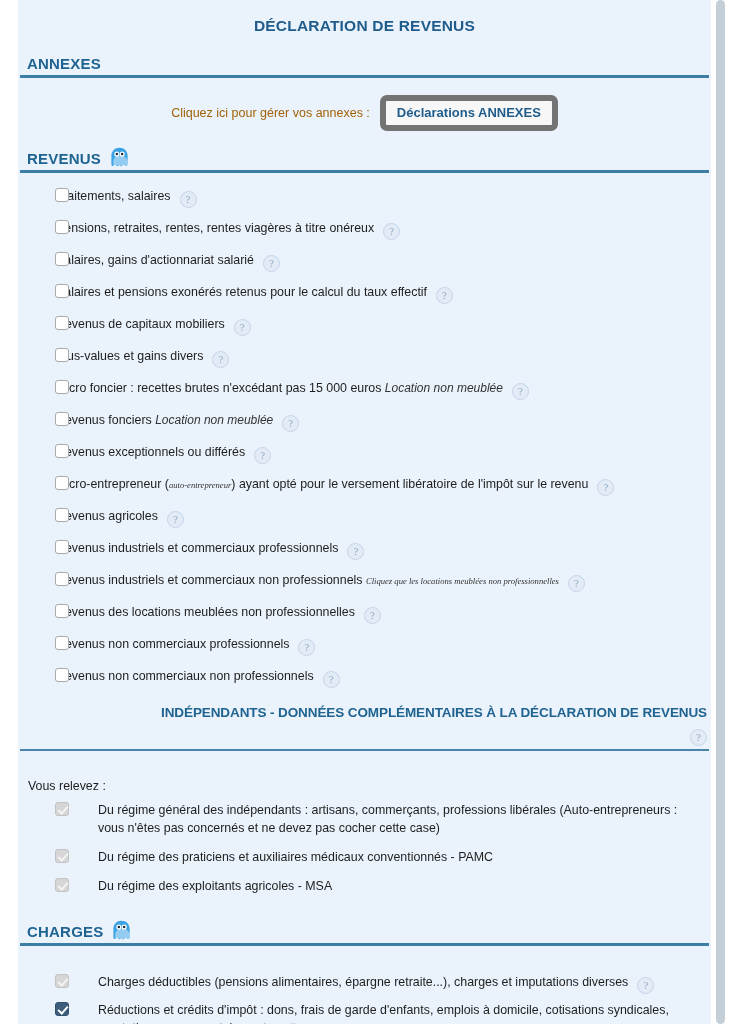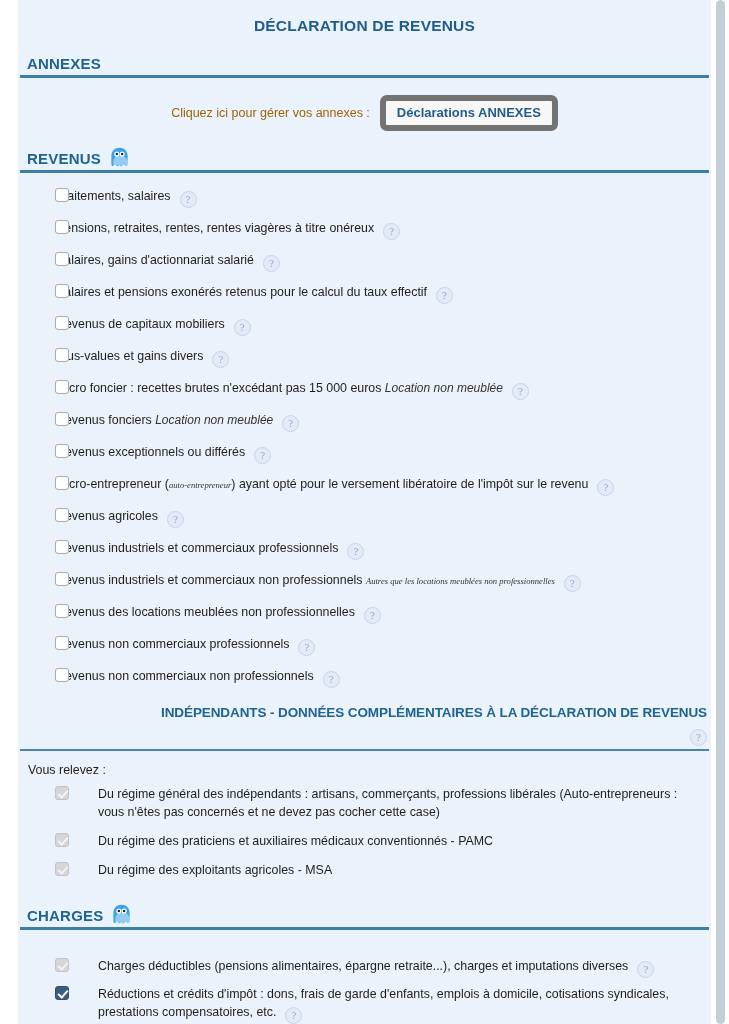--- a/index.html
+++ b/index.html
@@ -189,20 +189,21 @@
     width: 19px; height: 20px;
     vertical-align: -3px;
     flex: 0 0 auto;
   }
 
   
   .relevez {
     color: #1e1e1e;
     font-size: 12.4px;
     padding: 12px 0 8px 10px;
+    margin-top: 16px;
   }
   .row.relevez-row .cbcell { padding-left: 37px; }
   .row.relevez-row .rowtext {
     padding-left: 42px;
     text-indent: 0;
     padding-right: 12px;
   }
 
   .scrollbar {
     position: absolute;
@@ -331,21 +332,21 @@
           <span class="cbcell">
               <span class="cb"></span>
             </span>
           <span class="rowtext"><span class="tx">Revenus industriels et commerciaux professionnels</span><span class="help">?</span></span>
         </div>
 
         <div class="row">
           <span class="cbcell">
               <span class="cb"></span>
             </span>
-          <span class="rowtext"><span class="tx">Revenus industriels et commerciaux non professionnels</span> <span class="note sm">Autres que les locations meublées non professionnelles</span><span class="help">?</span></span>
+          <span class="rowtext"><span class="tx">Revenus industriels et commerciaux non professionnels</span> <span class="note sm">Cliquez que les locations meublées non professionnelles</span><span class="help">?</span></span>
         </div>
 
         <div class="row">
           <span class="cbcell">
               <span class="cb"></span>
             </span>
           <span class="rowtext"><span class="tx">Revenus des locations meublées non professionnelles</span><span class="help">?</span></span>
         </div>
 
         <div class="row">

